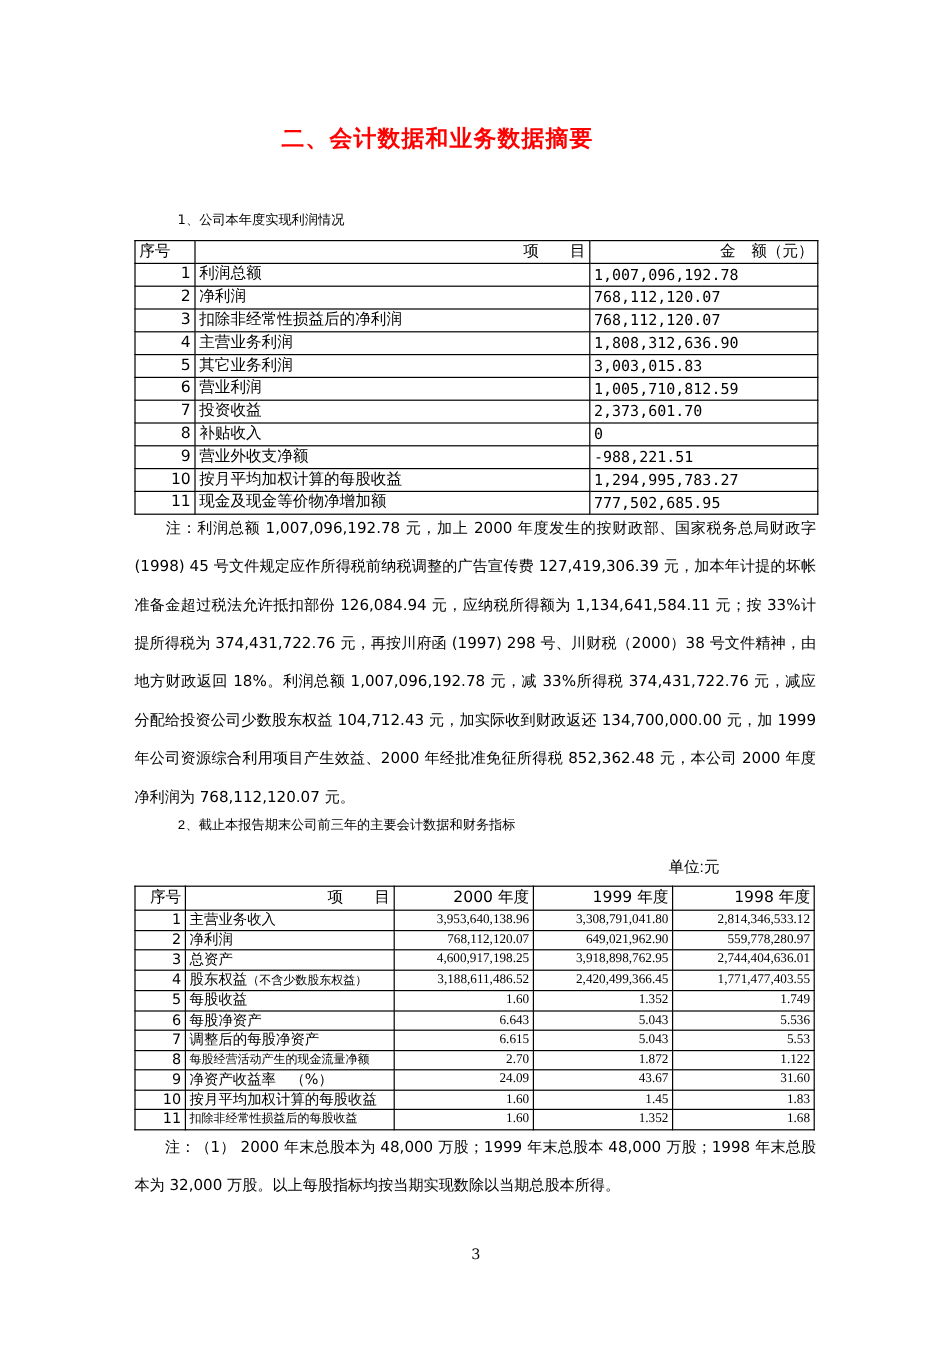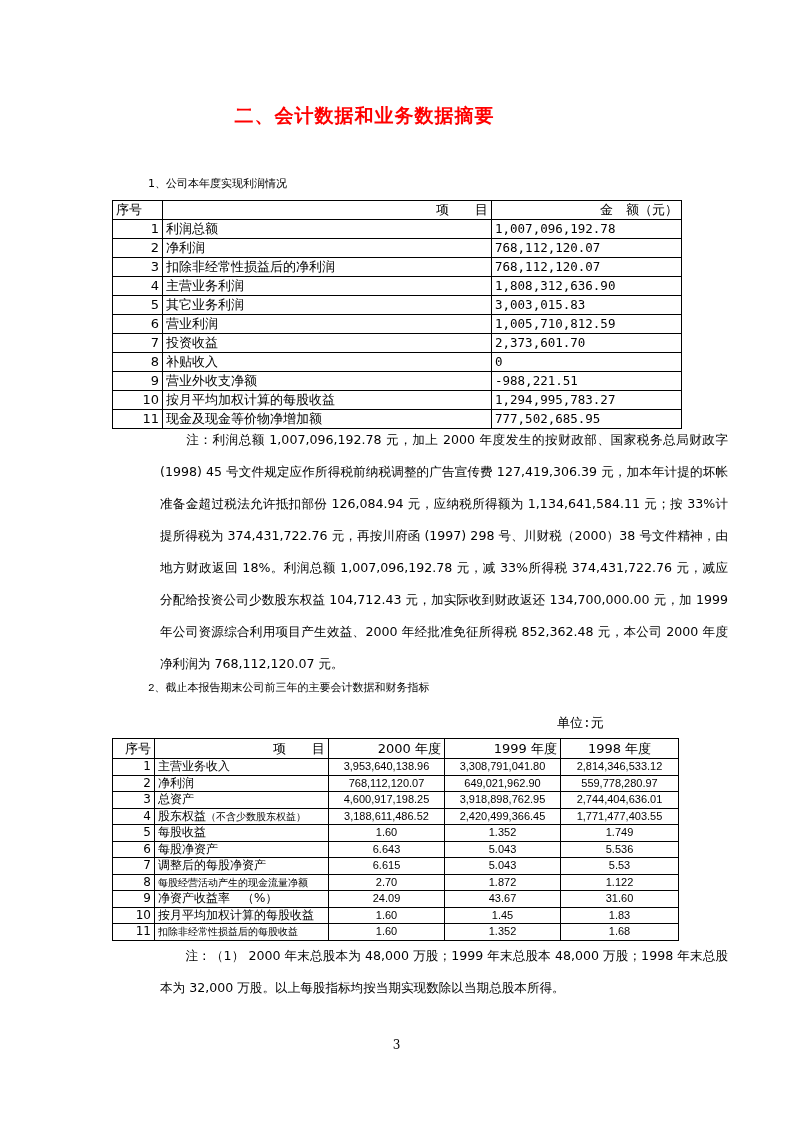--- a/index.html
+++ b/index.html
@@ -8,27 +8,27 @@
   .page-title { position: absolute; top: 103px; left: 0; width: 729px; text-align: center;
                 font-family: "DejaVu Sans", sans-serif; font-weight: bold; font-size: 19px; color: #ff0000; letter-spacing: 1px; }
   .section-heading { position: absolute; font-size: 11px; font-family: "DejaVu Sans", sans-serif; }
   table { border-collapse: collapse; position: absolute; table-layout: fixed; }
   td, th { border: 1px solid #000; padding: 0 3px; font-weight: normal; white-space: nowrap; overflow: hidden; }
   .t1 { left: 112px; top: 200px; width: 569px; font-size: 13px; font-family: "DejaVu Sans", sans-serif; }
   .t1 td, .t1 th { height: 18px; line-height: 18px; }
   .t1 .num { font-family: "DejaVu Sans Mono", "Liberation Mono", monospace; font-size: 12.5px; padding-right: 5px; }
   .center { text-align: right; }
   .note { position: absolute; left: 112px; width: 568px; font-size: 12.6px; line-height: 32px;
-          font-family: "DejaVu Sans", sans-serif; text-align: justify; margin-left: 48px; }
+          font-family: "DejaVu Sans", sans-serif; text-align: justify; }
   .note p { margin: 0; }
-  .unit { position: absolute; left: 557px; top: 714px; font-size: 13px; font-family: Liberation Mono, monospace; }
+  .unit { position: absolute; left: 557px; top: 714px; font-size: 13px; font-family: Liberation Sans, sans-serif; }
   .t2 { left: 112px; top: 738px; width: 566px; font-size: 12px; font-family: "DejaVu Sans", sans-serif; }
   .t2 td, .t2 th { height: 15.5px; line-height: 15.5px; }
   .t2 th { height: 19px; line-height: 19px; font-size: 13px; }
-  .t2 .num { font-family: Liberation Sans, sans-serif; text-align: center; font-size: 11px; padding-right: 3px; }
+  .t2 .num { font-family: Liberation Serif, serif; text-align: right; font-size: 11px; padding-right: 3px; }
   .small { font-size: 10px; }
   .page-number { position: absolute; top: 1038px; left: 0; width: 793px; text-align: center; font-size: 12px; }
 </style>
 </head>
 <body>
 
 <div class="page-title">二、会计数据和业务数据摘要</div>
 
 <div class="section-heading" style="left:148px; top:176px;">1、公司本年度实现利润情况</div>
 
@@ -117,21 +117,21 @@
       <col style="width:116px">
       <col style="width:116px">
       <col style="width:118px">
     </colgroup>
   <tbody>
       <tr>
     <th class="center">序号</th>
     <th class="center">项　　目</th>
     <th class="center">2000 年度</th>
     <th class="center">1999 年度</th>
-    <th style="text-align:center">1998 年度</th>
+    <th style="text-align:right">1998 年度</th>
   </tr>
   <tr>
         <td class="center">1</td>
         <td>主营业务收入</td>
         <td class="num">3,953,640,138.96</td>
         <td class="num">3,308,791,041.80</td>
         <td class="num">2,814,346,533.12</td>
       </tr>
   <tr>
         <td class="center">2</td>

